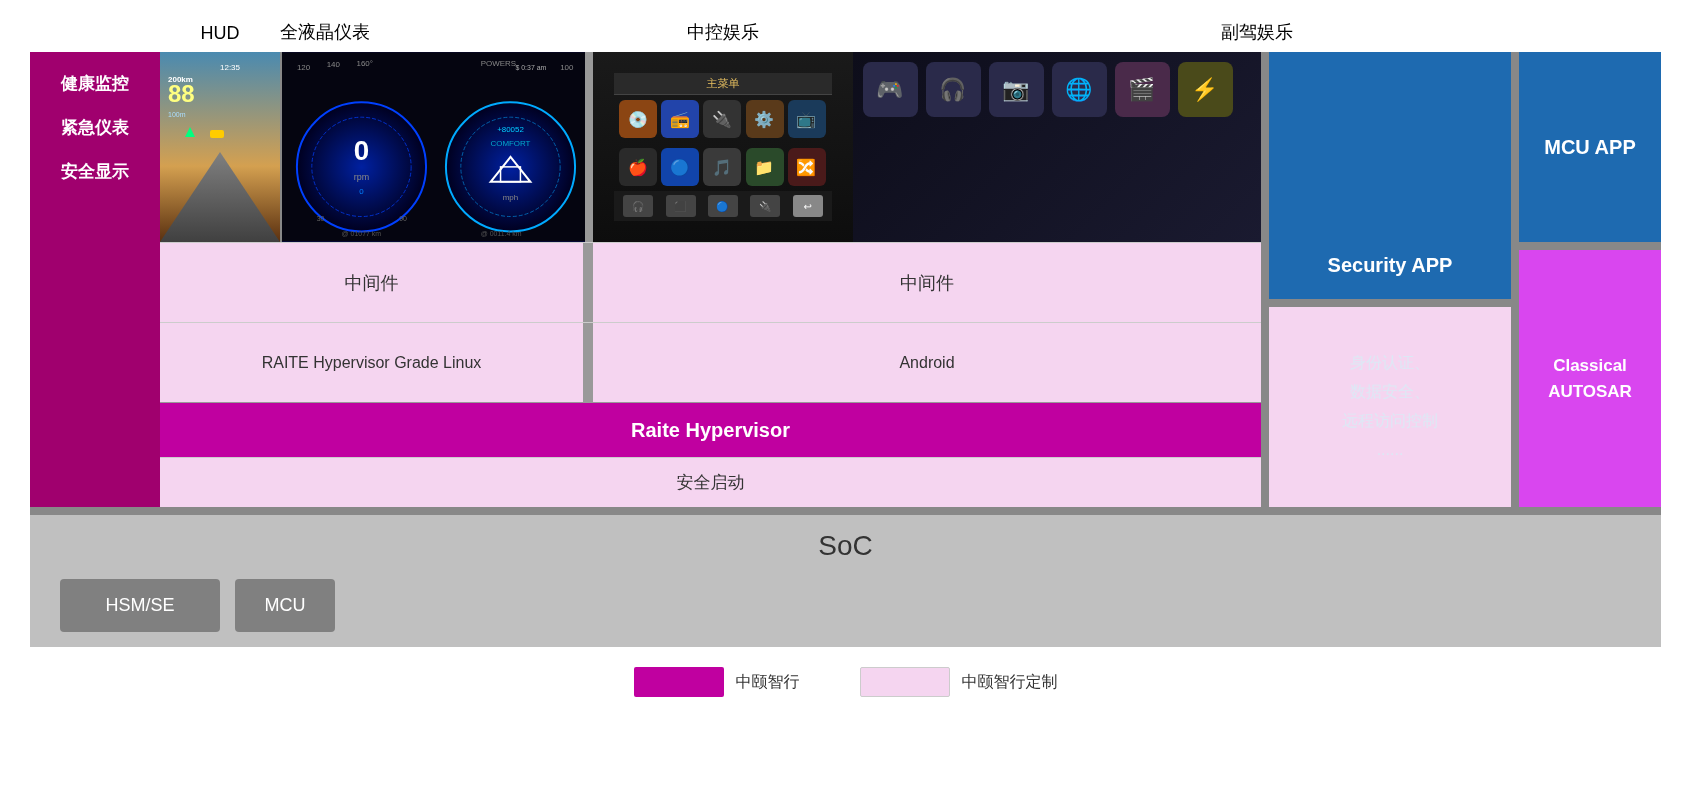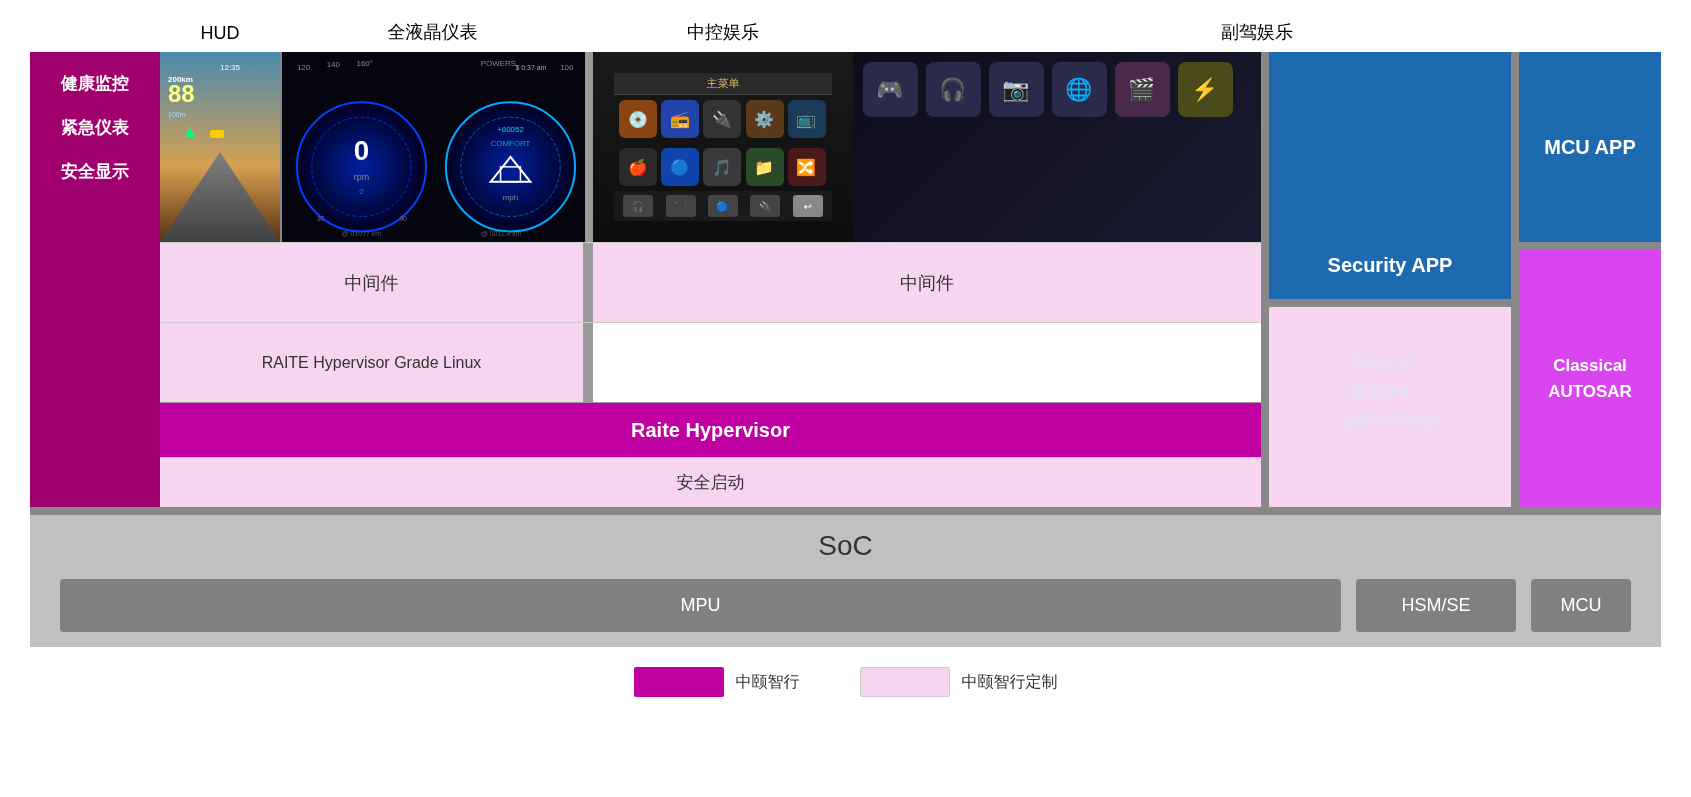--- a/index.html
+++ b/index.html
@@ -434,21 +434,20 @@
       text-align: center;
     }
     .tl-hud-img {
       width: 120px;
       text-align: center;
       font-size: 18px;
       font-weight: 500;
     }
     .tl-cluster {
       width: 305px;
-      text-align: center;
       font-size: 18px;
       font-weight: 500;
     }
     .tl-sep1 { width: 8px; }
     .tl-infotainment {
       width: 260px;
       text-align: center;
       font-size: 18px;
       font-weight: 500;
     }
@@ -607,20 +606,23 @@
         <div class="middleware-right">
           <span>中间件</span>
         </div>
       </div>
 
       <div class="os-row">
         <div class="os-left">
           <span>RAITE Hypervisor Grade Linux</span>
         </div>
         <div class="os-sep"></div>
+        <div class="os-right">
+          <span>Android</span>
+        </div>
       </div>
 
       <div class="hypervisor-row">
         <span class="hypervisor-text">Raite Hypervisor</span>
       </div>
 
       <div class="secure-boot-row">
         <span class="secure-boot-text">安全启动</span>
       </div>
 
@@ -654,21 +656,20 @@
       <div class="mcu-lower">
         <span class="mcu-lower-text">Classical<br>AUTOSAR</span>
       </div>
     </div>
 
   </div>
 
   <div class="soc-area">
     <div class="soc-title">SoC</div>
     <div class="soc-chips-row">
-      <div class="mpu-chip">MPU</div>
       <div class="hsm-chip">HSM/SE</div>
       <div class="mcu-chip">MCU</div>
     </div>
   </div>
 
   <div class="legend-row">
     <div class="legend-item">
       <div class="legend-color" style="background:#c000a0;"></div>
       <span class="legend-label">中颐智行</span>
     </div>

